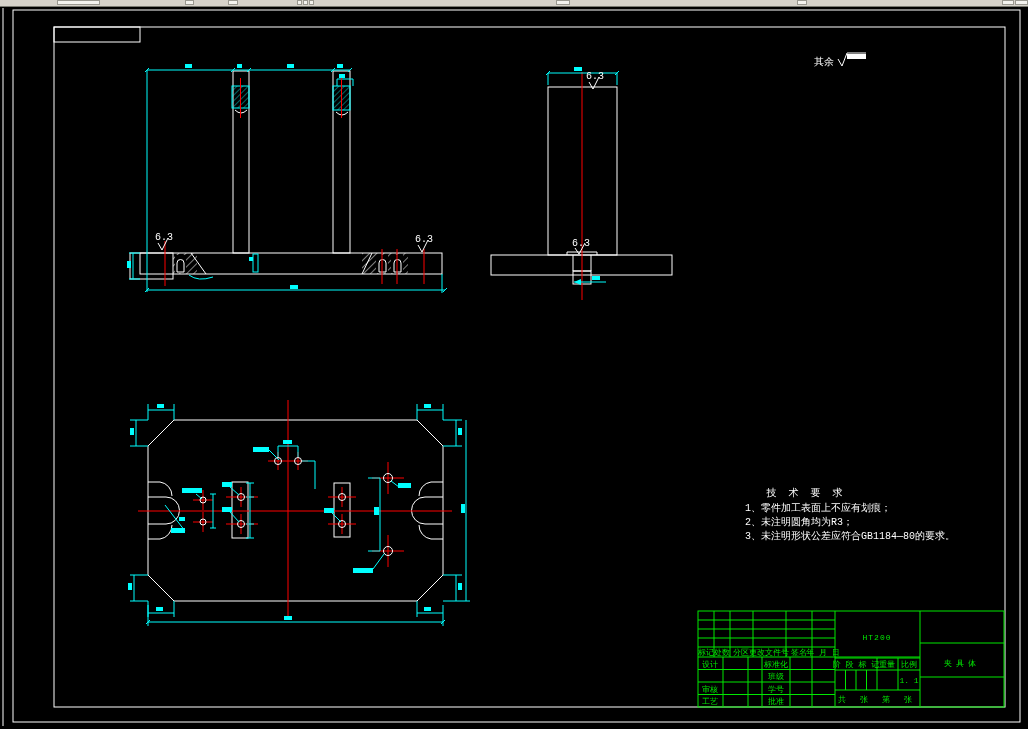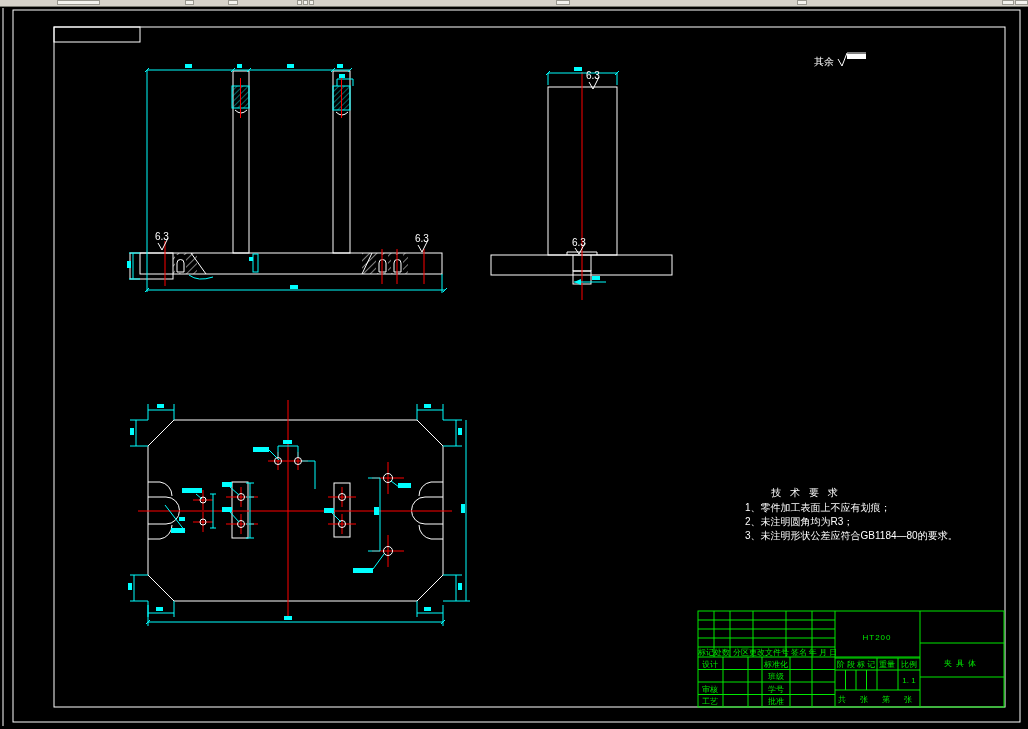--- a/index.html
+++ b/index.html
@@ -1,17 +1,17 @@
 <!DOCTYPE html>
 <html><head>
 <meta charset="utf-8">
 <style>
   html,body{margin:0;padding:0;background:#000;}
   .stage{position:relative;width:1028px;height:729px;background:#000;overflow:hidden;
-         font-family:Liberation Sans, sans-serif;}
+         font-family:Liberation Mono, monospace;}
   .toolbar{position:absolute;left:0;top:0;width:1028px;height:6px;background:#d6d2ca;
            border-bottom:1px solid #7a7a72;}
   .toolbar .seg{position:absolute;top:0;height:5px;background:#f4f3ef;border:1px solid #9a9890;box-sizing:border-box;}
   svg{position:absolute;left:0;top:0;}
   svg text{white-space:pre;}
   .w{stroke:#ffffff;fill:none;stroke-width:1;}
   .c{stroke:#00ffff;fill:none;stroke-width:1;}
   .r{stroke:#ff0000;fill:none;stroke-width:1;}
   .g{stroke:#00e800;fill:none;stroke-width:1;}
   .blob{fill:#00ffff;stroke:none;}

